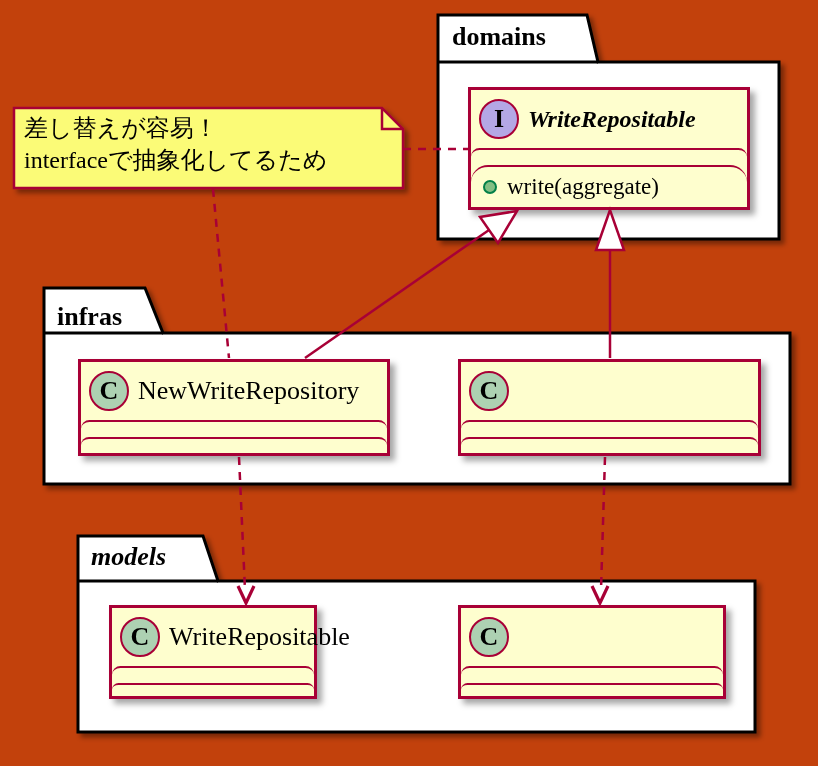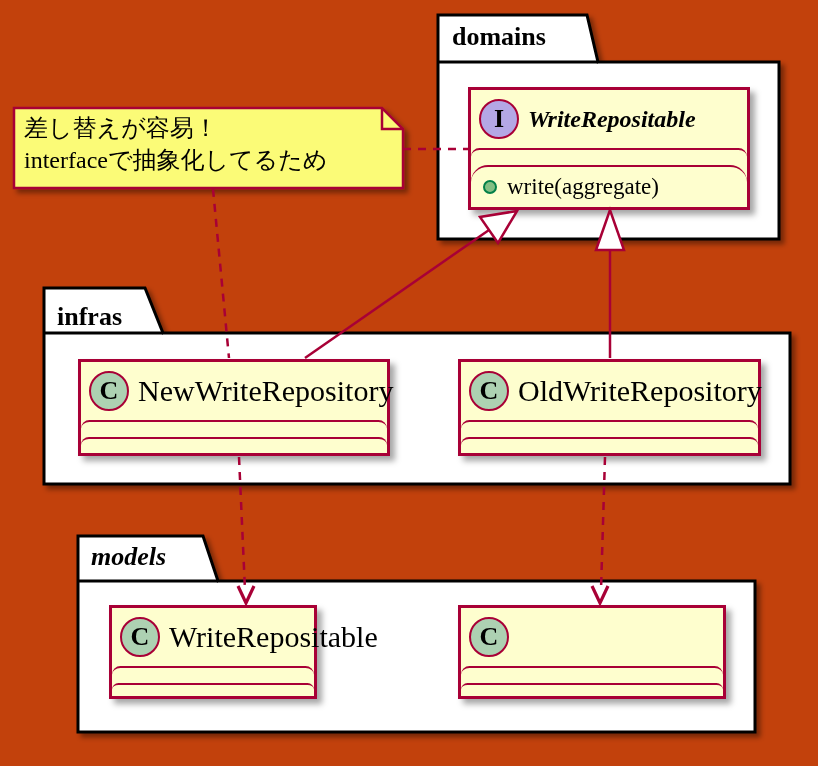--- a/index.html
+++ b/index.html
@@ -18,21 +18,21 @@
     border:3px solid var(--box-border,#A80036);
     box-shadow:5px 5px 6px rgba(0,0,0,0.35);
     display:flex;flex-direction:column;}
   .uml-title{flex:0 0 58px;display:flex;align-items:center;gap:9px;padding:0 8px;}
   .spot{flex:0 0 40px;width:40px;height:40px;border-radius:50%;
     border:2.5px solid var(--box-border,#A80036);box-sizing:border-box;
     display:flex;align-items:center;justify-content:center;
     font-weight:bold;font-size:26px;line-height:1;}
   .spot.interface{background:var(--interface-spot-bg,#B4A7E5);}
   .spot.class{background:var(--class-spot-bg,#ADD1B2);}
-  .uml-name{font-size:30px;white-space:nowrap;}
+  .uml-name{font-size:26px;white-space:nowrap;}
   .uml-name.iface{font-size:24px;font-style:italic;font-weight:600;}
   .compartment{border-top:2.5px solid var(--box-border,#A80036);border-radius:17px;}
   .fields{flex:0 0 15px;}
   .methods{flex:1;display:flex;align-items:center;gap:10px;padding:0 12px;}
   .methods .m-label{font-size:23px;white-space:nowrap;}
   .dot{width:14px;height:14px;border-radius:50%;box-sizing:border-box;
     background:var(--method-dot-bg,#84BE84);border:2px solid var(--method-dot-border,#038048);}
 </style>
 </head>
 <body>
@@ -89,21 +89,20 @@
       <span class="spot class">C</span>
       <span class="uml-name">NewWriteRepository</span>
     </div>
     <div class="compartment fields"></div>
     <div class="compartment methods"></div>
   </div>
 
   <div class="uml-box" style="left:458px;top:359px;width:303px;height:97px;">
     <div class="uml-title">
       <span class="spot class">C</span>
-      <span class="uml-name">OldWriteRepository</span>
     </div>
     <div class="compartment fields"></div>
     <div class="compartment methods"></div>
   </div>
 
   <div class="uml-box" style="left:109px;top:605px;width:208px;height:94px;">
     <div class="uml-title">
       <span class="spot class">C</span>
       <span class="uml-name">WriteRepositable</span>
     </div>

